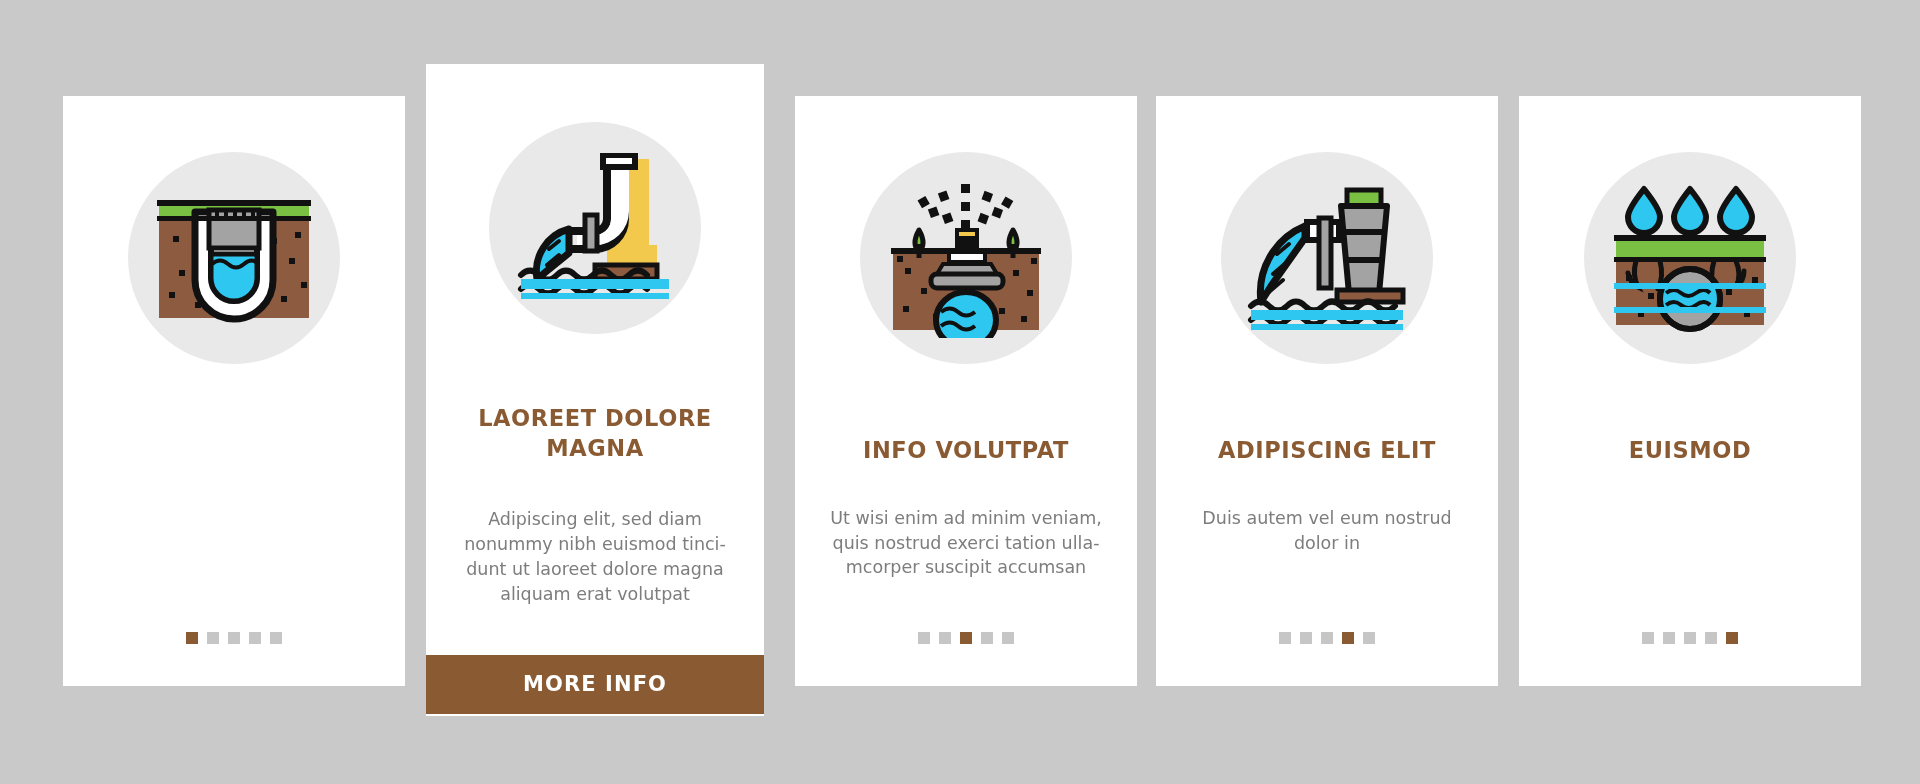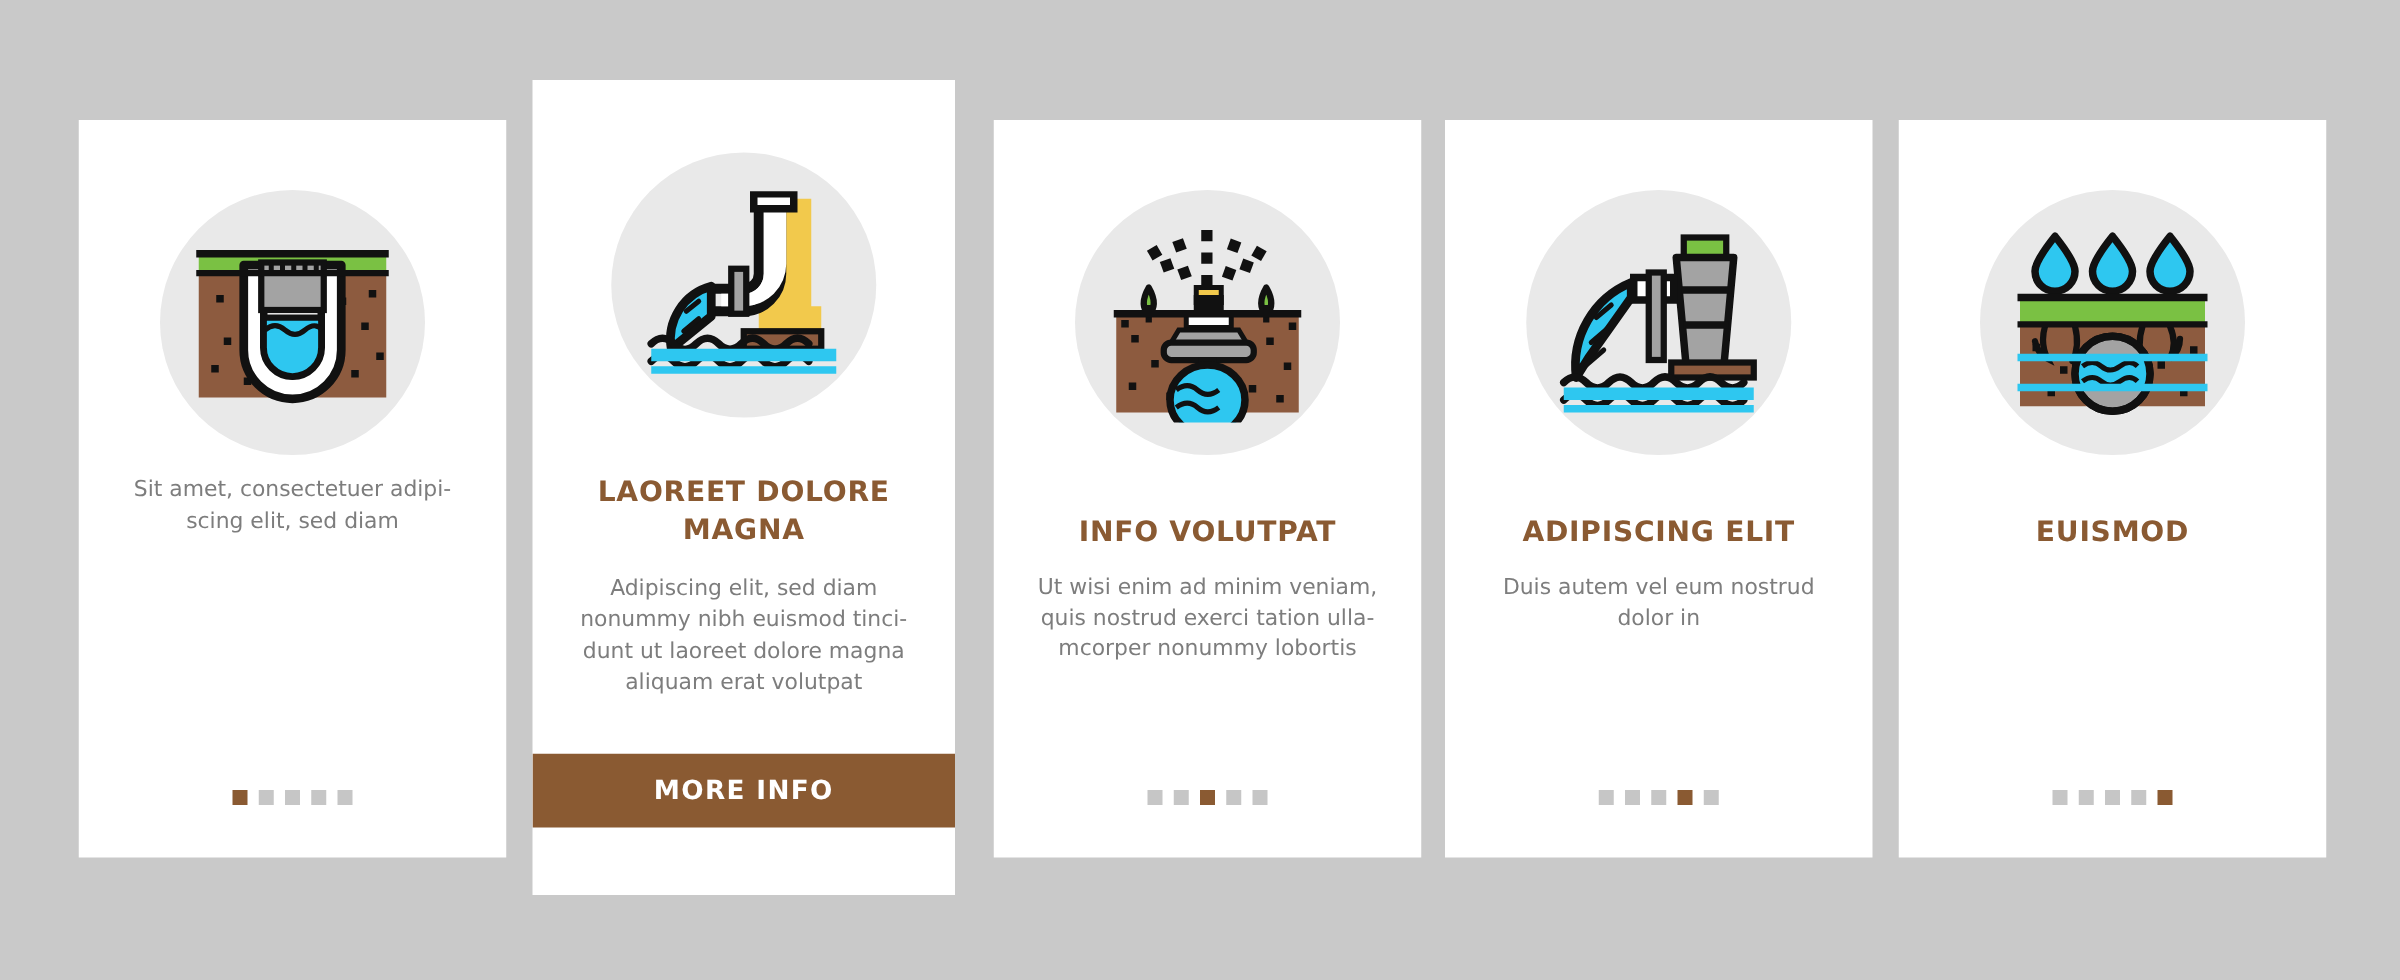--- a/index.html
+++ b/index.html
@@ -15,20 +15,21 @@
     width:1920px; height:784px;
     background:#c9c9c9;
   }
   .card {
     position:absolute;
     background:#ffffff;
     display:flex;
     flex-direction:column;
     align-items:center;
     overflow:hidden;
+    gap:24px;
   }
   
   .card.std { top:96px; width:342px; height:590px; }
   .card.c1 { left:63px; }
   .card.c3 { left:795px; }
   .card.c4 { left:1156px; }
   .card.c5 { left:1519px;align-items:center; }
   
   .card.featured { top:64px; left:426px; width:338px; height:652px; }
 
@@ -129,21 +130,20 @@
           <line x1="68" y1="22" x2="68" y2="32"></line>
             <line x1="77" y1="22" x2="77" y2="32"></line>
           <line x1="86" y1="22" x2="86" y2="32"></line>
             <line x1="95" y1="22" x2="95" y2="32"></line>
           <line x1="104" y1="22" x2="104" y2="32"></line>
         </g>
         <rect x="8" y="12" width="154" height="6" fill="#111111"></rect>
         <rect x="8" y="28" width="154" height="5" fill="#111111"></rect>
       </svg>
     </div>
-    <div class="card-desc">Sit amet, consectetuer adipi-scing elit, sed diam</div>
     <div class="spacer"></div>
     <div class="dots">
       <span class="dot active"></span>
       <span class="dot"></span>
       <span class="dot"></span>
       <span class="dot"></span>
       <span class="dot"></span>
     </div>
   </div>
 
@@ -220,21 +220,21 @@
           <path d="M60 148 q9 -7 17 0 t17 0"></path>
         </g>
         <path d="M38 52 q-8 14 0 22 q8 -8 0 -22 Z" fill="#7ac143" stroke="#111111" stroke-width="5" stroke-linejoin="round"></path>
         <line x1="38" y1="66" x2="38" y2="80" stroke="#111111" stroke-width="5"></line>
         <path d="M132 52 q-8 14 0 22 q8 -8 0 -22 Z" fill="#7ac143" stroke="#111111" stroke-width="5" stroke-linejoin="round"></path>
         <line x1="132" y1="66" x2="132" y2="80" stroke="#111111" stroke-width="5"></line>
         <rect x="10" y="70" width="150" height="6" fill="#111111"></rect>
       </svg>
     </div>
     <div class="card-title">INFO VOLUTPAT</div>
-    <div class="card-desc">Ut wisi enim ad minim veniam, quis nostrud exerci tation ulla-mcorper nonummy lobortis</div>
+    <div class="card-desc">Ut wisi enim ad minim veniam, quis nostrud exerci tation ulla-mcorper suscipit accumsan</div>
     <div class="spacer"></div>
     <div class="dots">
       <span class="dot"></span>
       <span class="dot"></span>
       <span class="dot active"></span>
       <span class="dot"></span>
       <span class="dot"></span>
     </div>
   </div>
 

